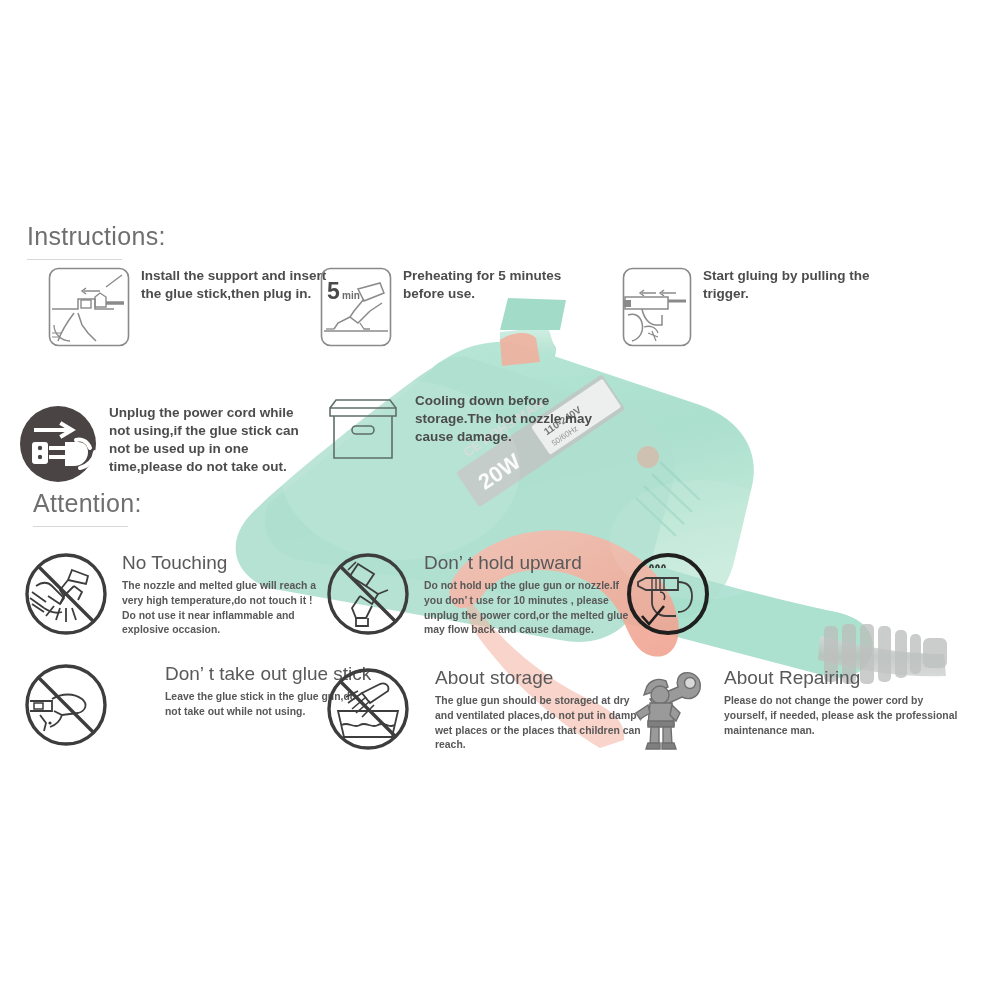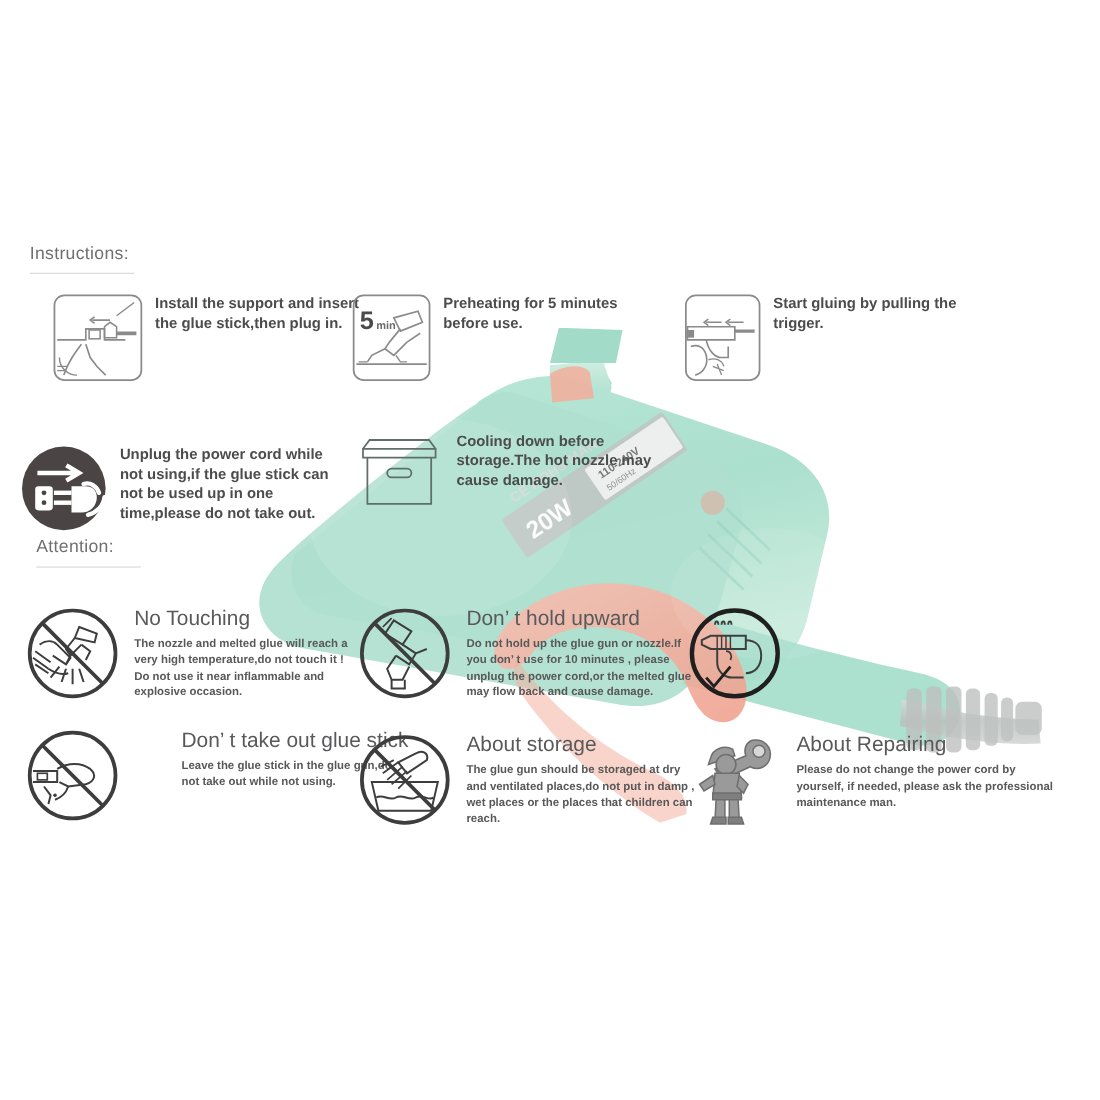--- a/index.html
+++ b/index.html
@@ -27,21 +27,21 @@
     height: 1000px;
     pointer-events: none;
   }
 
   
   .section-head {
     position: absolute;
     z-index: 5;
   }
   .section-head .title {
-    font-size: 16px;
+    font-size: 25px;
     color: #6f6f6f;
     letter-spacing: .3px;
     font-weight: 400;
     white-space: nowrap;
     font-family: "Liberation Sans", sans-serif;
   }
   .section-head .rule {
     margin-top: 8px;
     width: 95px;
     height: 1px;
@@ -374,21 +374,21 @@
         <path d="M20,56 L26,64 L24,72" fill="none" stroke="#3d3d3d" stroke-width="1.8"></path>
         <circle cx="30" cy="64" r="1.6" fill="#3d3d3d"></circle>
       </svg>
     </div>
     <div class="body">
       <div class="head">Don’ t take out glue stick</div>
       <div class="desc" style="width:195px;">Leave the glue stick in the glue gun,do not take out while not using.</div>
     </div>
   </div>
 
-  <div class="att" style="left:322px; top:663px; width:300px;">
+  <div class="att" style="left:322px; top:663px; width:300px;gap:11px;">
     <div class="ico">
       <svg width="92" height="92" viewBox="0 0 92 92">
         <circle cx="46" cy="46" r="39" fill="none" stroke="#3d3d3d" stroke-width="3.4"></circle>
         <path d="M18,18 L74,74" stroke="#3d3d3d" stroke-width="3.4"></path>
 
         <path d="M56,22 C62,18 68,22 66,28 L48,40 L40,30 Z" fill="none" stroke="#3d3d3d" stroke-width="1.8"></path>
         <path d="M40,30 L26,40 M44,34 L30,46 M48,38 L34,50 M36,28 L24,34 M52,42 L40,54" stroke="#3d3d3d" stroke-width="1.6"></path>
 
         <path d="M16,48 L76,48 L70,74 L22,74 Z" fill="none" stroke="#3d3d3d" stroke-width="1.8"></path>
         <path d="M20,62 C26,58 32,66 38,62 C44,58 50,66 56,62 C62,58 68,66 72,62" fill="none" stroke="#3d3d3d" stroke-width="1.8"></path>

